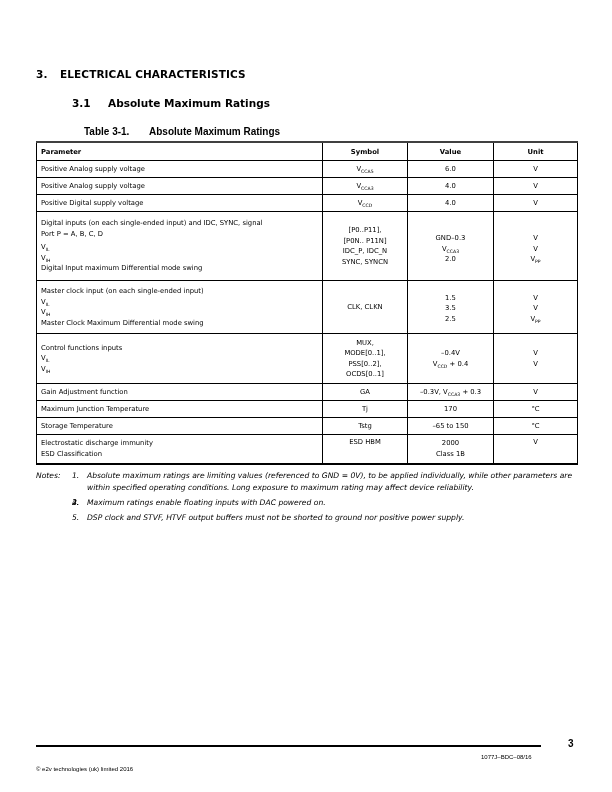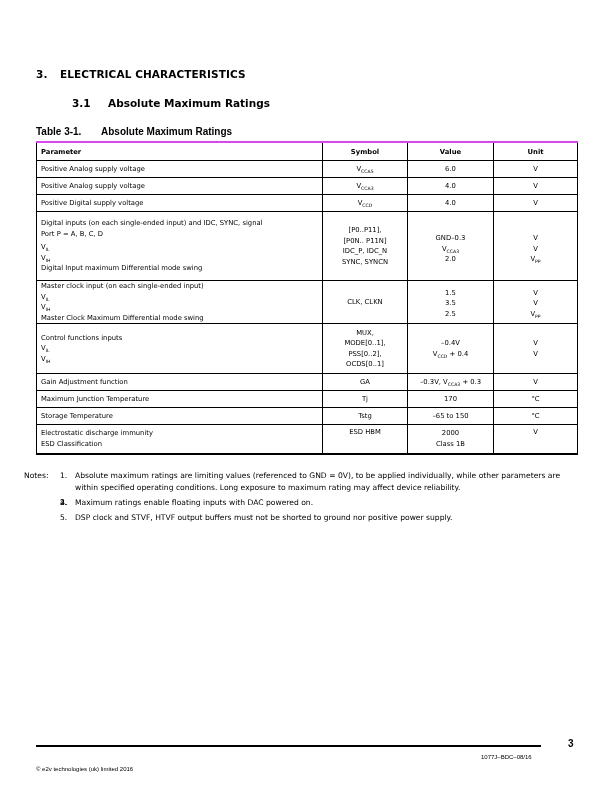--- a/index.html
+++ b/index.html
@@ -4,36 +4,36 @@
 <style>
   html, body { margin: 0; padding: 0; background: #ffffff; }
   body { width: 612px; height: 792px; position: relative; overflow: hidden;
          font-family: "DejaVu Sans", sans-serif; color: #000; }
   .abs { position: absolute; }
   .h1 { left: 36px; top: 68px; font-size: 10.5px; font-weight: bold; letter-spacing: 0.1px; }
   .h1 .num { display: inline-block; width: 24px; }
   .h2 { left: 36px; top: 97px; font-size: 10.5px; font-weight: bold; margin-left: 36px; }
   .h2 .num { display: inline-block; width: 36px; }
   .tcap { left: 36px; top: 126px; font-family: "Liberation Sans", sans-serif; font-size: 10px; font-weight: bold; }
-  .tcap .num { display: inline-block; width: 65px; }
+  .tcap .num { display: inline-block; width: 65px; margin-left: 48px; }
 
   table.spec { position: absolute; left: 36px; top: 141px; width: 541px; border-collapse: collapse;
                font-size: 6.8px; table-layout: fixed; }
   table.spec th, table.spec td { border: 1px solid #000; padding: 0 4px; vertical-align: middle; }
-  table.spec tr:first-child th { border-top: 2px solid #d946ef; }
+  table.spec tr:first-child th { border-top: 2px solid #404040; }
   table.spec tr:last-child td { border-bottom: 2px solid #000; }
   table.spec th { font-weight: bold; height: 17px; }
   table.spec th.p { text-align: left; }
   table.spec td.c { text-align: center; }
   table.spec tr.simple td { height: 16px; }
   .line { display: block; line-height: 10.5px; }
   .gap { display: block; height: 3px; }
   sub { font-size: 4.6px; vertical-align: -1.5px; line-height: 0; }
 
-  .notes { left: 24px; top: 470px; width: 545px; font-size: 7.6px; line-height: 12px; }
+  .notes { left: 36px; top: 470px; width: 545px; font-size: 7.6px; line-height: 12px; font-style: italic; }
   .notes .lbl { position: absolute; left: 0; top: 0; }
   .notes ol { margin: 0; padding: 0; list-style: none; }
   .notes li { position: relative; padding-left: 51px; margin-bottom: 3px; }
   .notes li .n { position: absolute; left: 36px; top: 0; }
 
   .rule { left: 36px; top: 745px; width: 505px; height: 2px; background: #000; }
   .pagenum { left: 568px; top: 738px; font-family: "Liberation Sans", sans-serif; font-size: 10px; font-weight: bold; }
   .docref { left: 481px; top: 754px; font-family: "Liberation Sans", sans-serif; font-size: 6px; }
   .copy { left: 36px; top: 766px; font-family: "Liberation Sans", sans-serif; font-size: 6px; }
 </style>
@@ -110,21 +110,21 @@
     </td>
     <td class="c">
       <span class="gap"></span>
           <span class="gap"></span>
       <span class="line">V</span>
       <span class="line">V</span>
       <span class="line"><span>V</span><sub>PP</sub></span>
     </td>
   </tr>
 
-  <tr style="height:43px">
+  <tr style="height:53px">
     <td>
       <span class="line">Master clock input (on each single-ended input)</span>
       <span class="line"><span>V</span><sub>IL</sub></span>
       <span class="line"><span>V</span><sub>IH</sub></span>
       <span class="line">Master Clock Maximum Differential mode swing</span>
     </td>
     <td class="c">CLK, CLKN</td>
     <td class="c">
       <span class="gap"></span>
       <span class="line">1.5</span>

